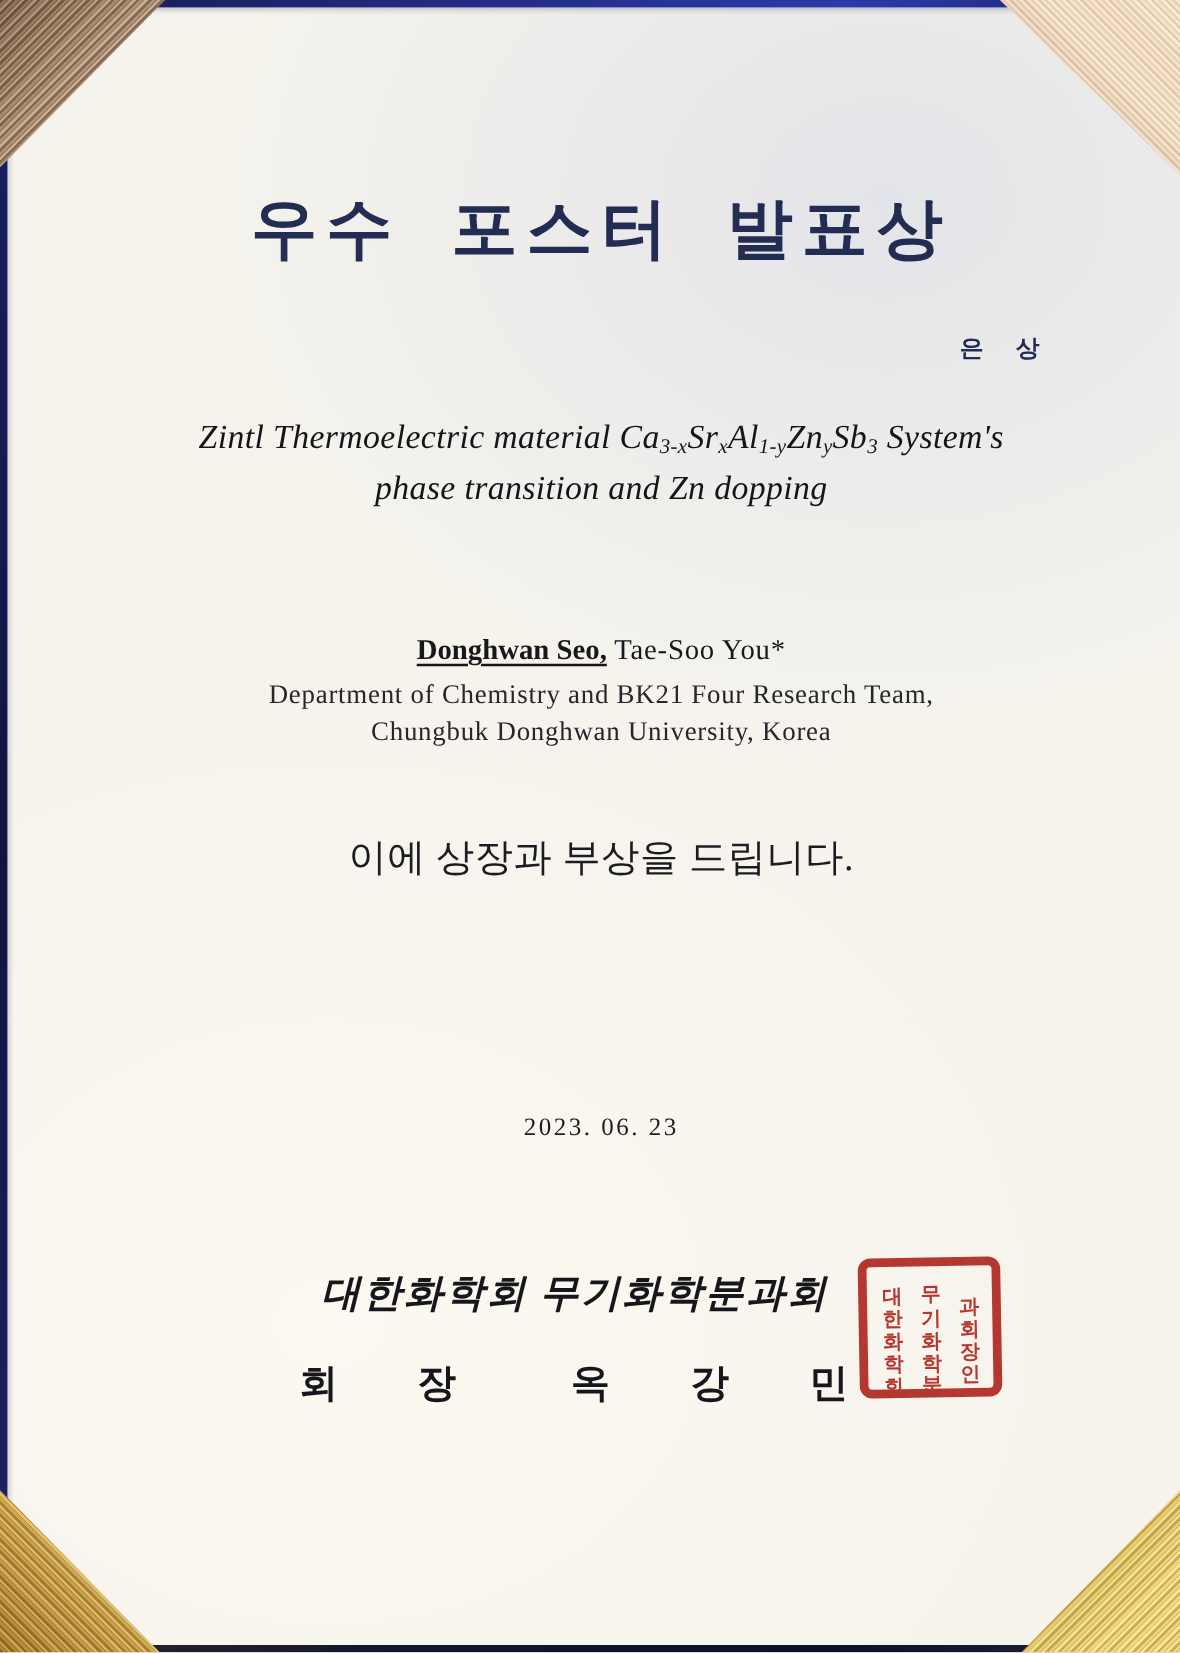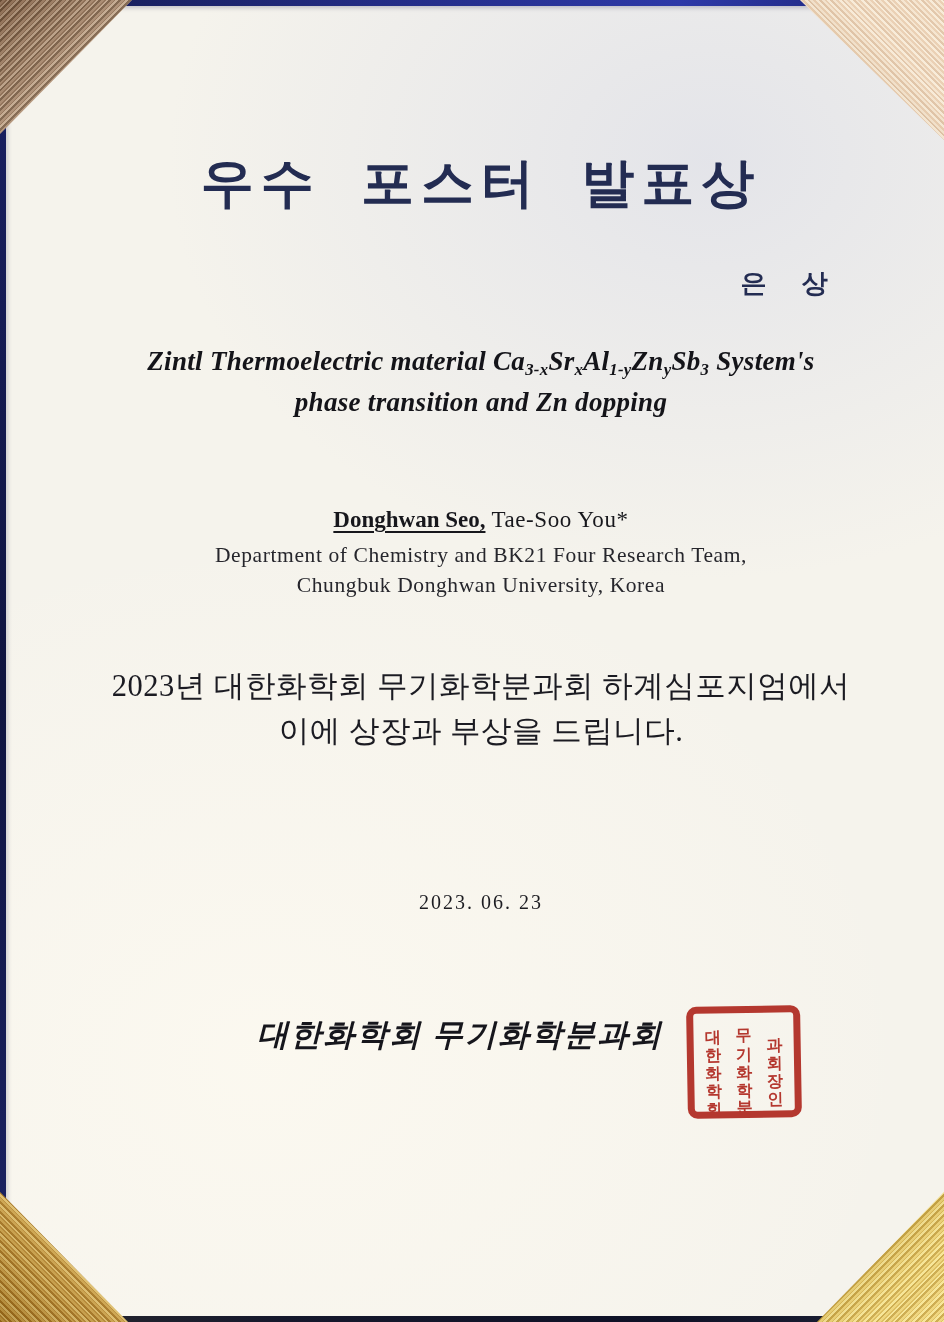--- a/index.html
+++ b/index.html
@@ -54,24 +54,24 @@
     background:
       linear-gradient(135deg, rgba(110,75,10,0.25), rgba(255,245,190,0.3) 70%),
       repeating-linear-gradient(135deg,#b98f25 0 2px,#e8c964 2px 4px,#d0a93c 4px 5px,#f4e08a 5px 7px);}
 
   
   .abs{position:absolute;left:0;width:100%;text-align:center;z-index:1;padding-left:18px;}
 
   .title{top:148px;font-size:53px;font-weight:bold;color:var(--title-navy);
     letter-spacing:7px;word-spacing:20px;}
 
-  .grade{top:266px;left:auto;right:102px;width:auto;font-size:26px;font-weight:bold;
+  .grade{top:266px;left:auto;right:102px;width:auto;font-size:19px;font-weight:bold;
     color:var(--title-navy);letter-spacing:0.55em;position:absolute;z-index:1;}
 
-  .work-title{top:341px;font-size:27px;font-weight:bold;font-style:italic;
+  .work-title{top:329px;font-size:27px;font-weight:normal;font-style:italic;
     color:#141419;line-height:1.5;letter-spacing:0.3px;}
   .work-title .sub{font-size:0.62em;vertical-align:-0.28em;}
 
   .authors{top:507px;font-size:23px;color:#17171c;}
   .authors .presenter{font-weight:bold;text-decoration:underline;text-decoration-thickness:2px;text-underline-offset:4px;}
   .authors .coauthor{letter-spacing:0.6px;}
 
   .affiliation{top:540px;font-size:21.5px;color:#26262c;
     line-height:1.4;letter-spacing:0.6px;}
 
@@ -120,28 +120,31 @@
   <div class="abs authors">
     <span class="presenter">Donghwan Seo,</span><span class="coauthor"> Tae-Soo You*</span>
   </div>
 
   <div class="abs affiliation">
     <div>Department of Chemistry and BK21 Four Research Team,</div>
     <div>Chungbuk Donghwan University, Korea</div>
   </div>
 
   <div class="abs body-text">
-    <div>2023년 대한화학회 무기화학분과회 하계심포지엄에서</div>
     <div>이에 상장과 부상을 드립니다.</div>
   </div>
 
   <div class="abs date">2023. 06. 23</div>
 
   <div class="issuer">
     <div class="org">대한화학회 무기화학분과회</div>
+    <div class="president">
+      <span class="label">회 장</span>
+      <span class="name">옥 강 민</span>
+    </div>
   </div>
 
   <div class="seal">
     <span class="col">대한화학회</span>
     <span class="col">무기화학분</span>
     <span class="col">과회장인</span>
   </div>
 
 </div>
 

